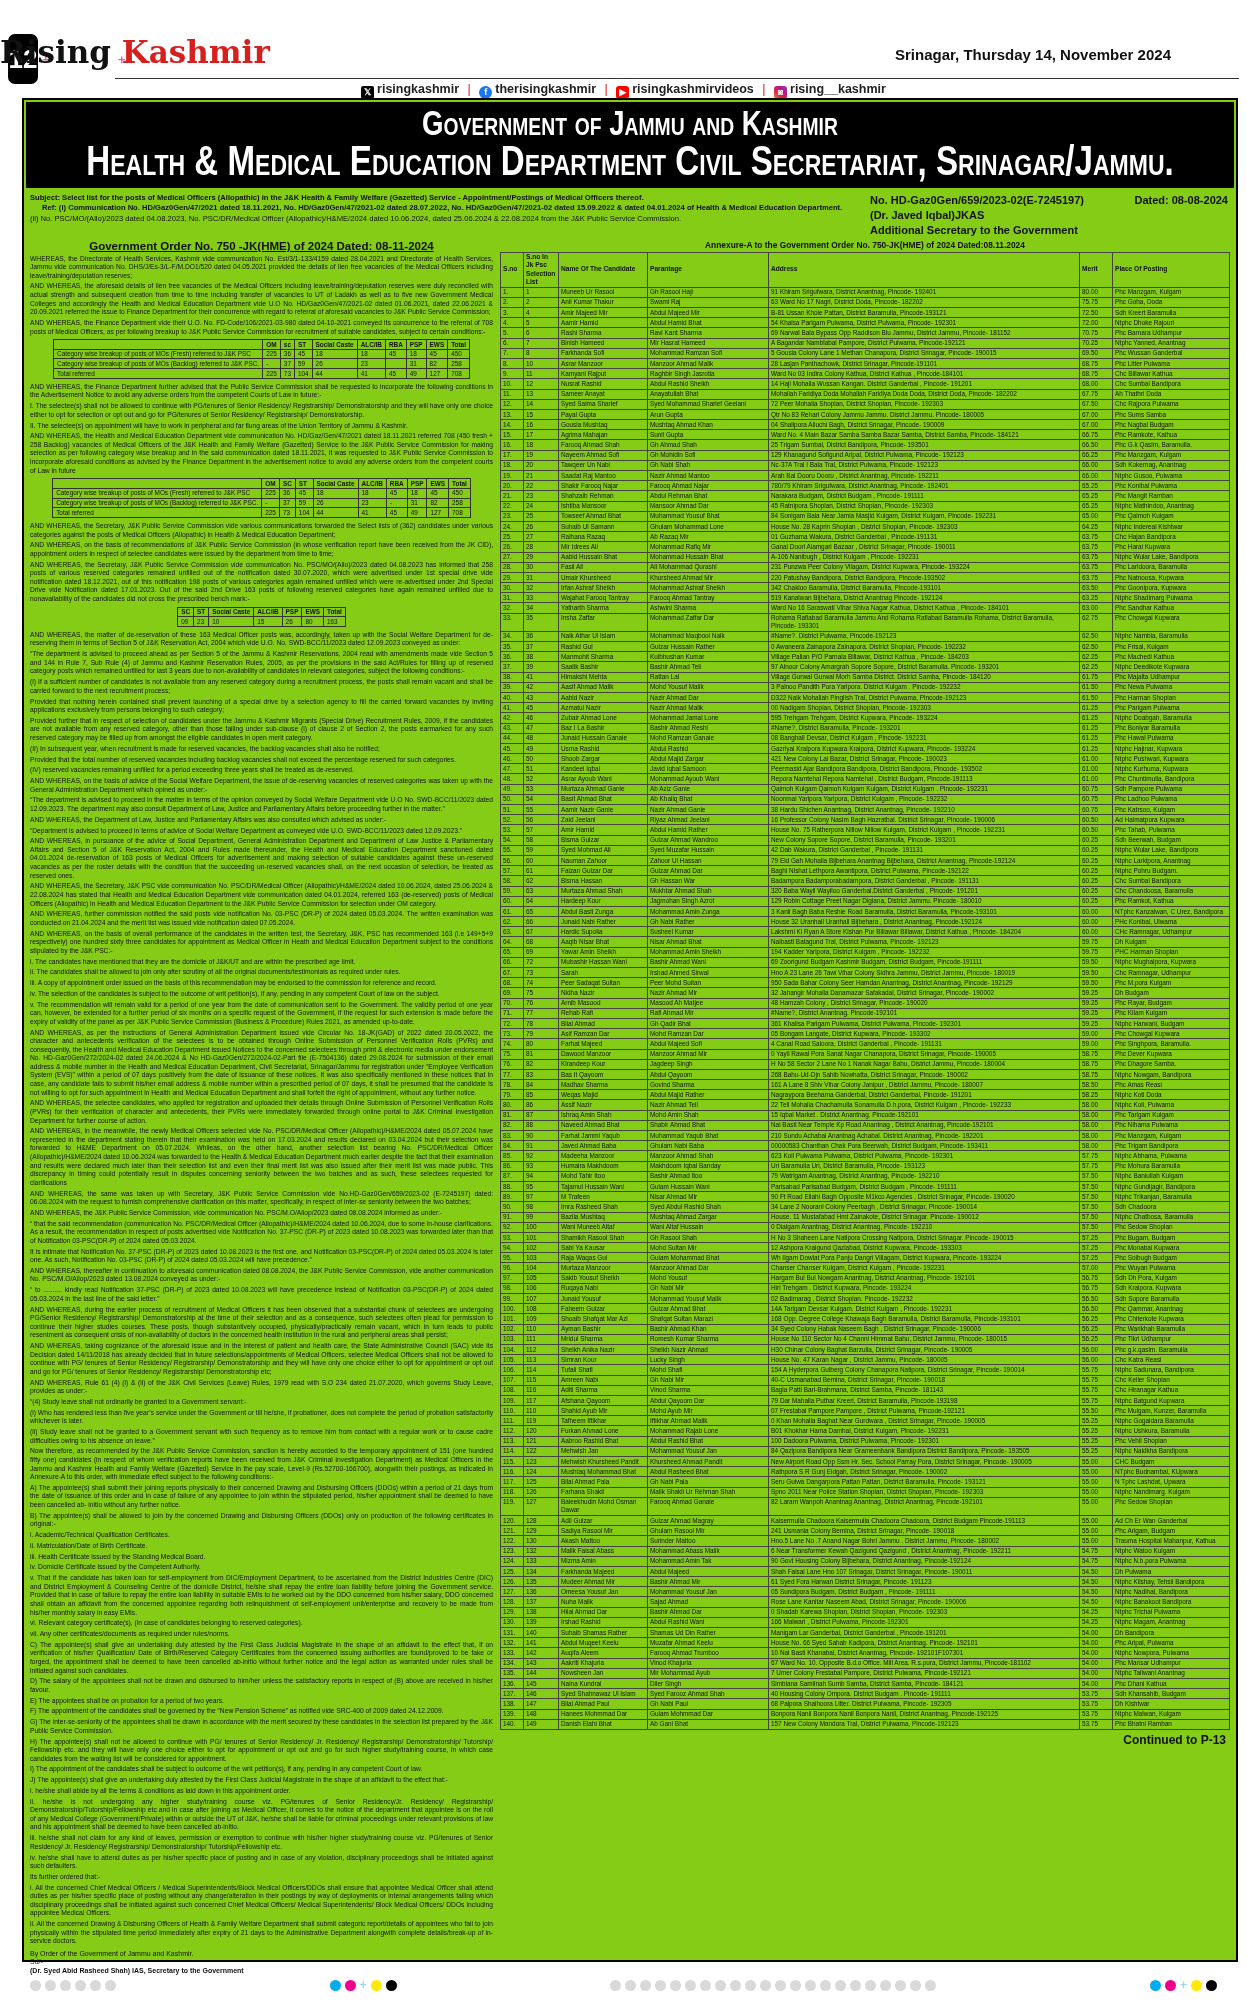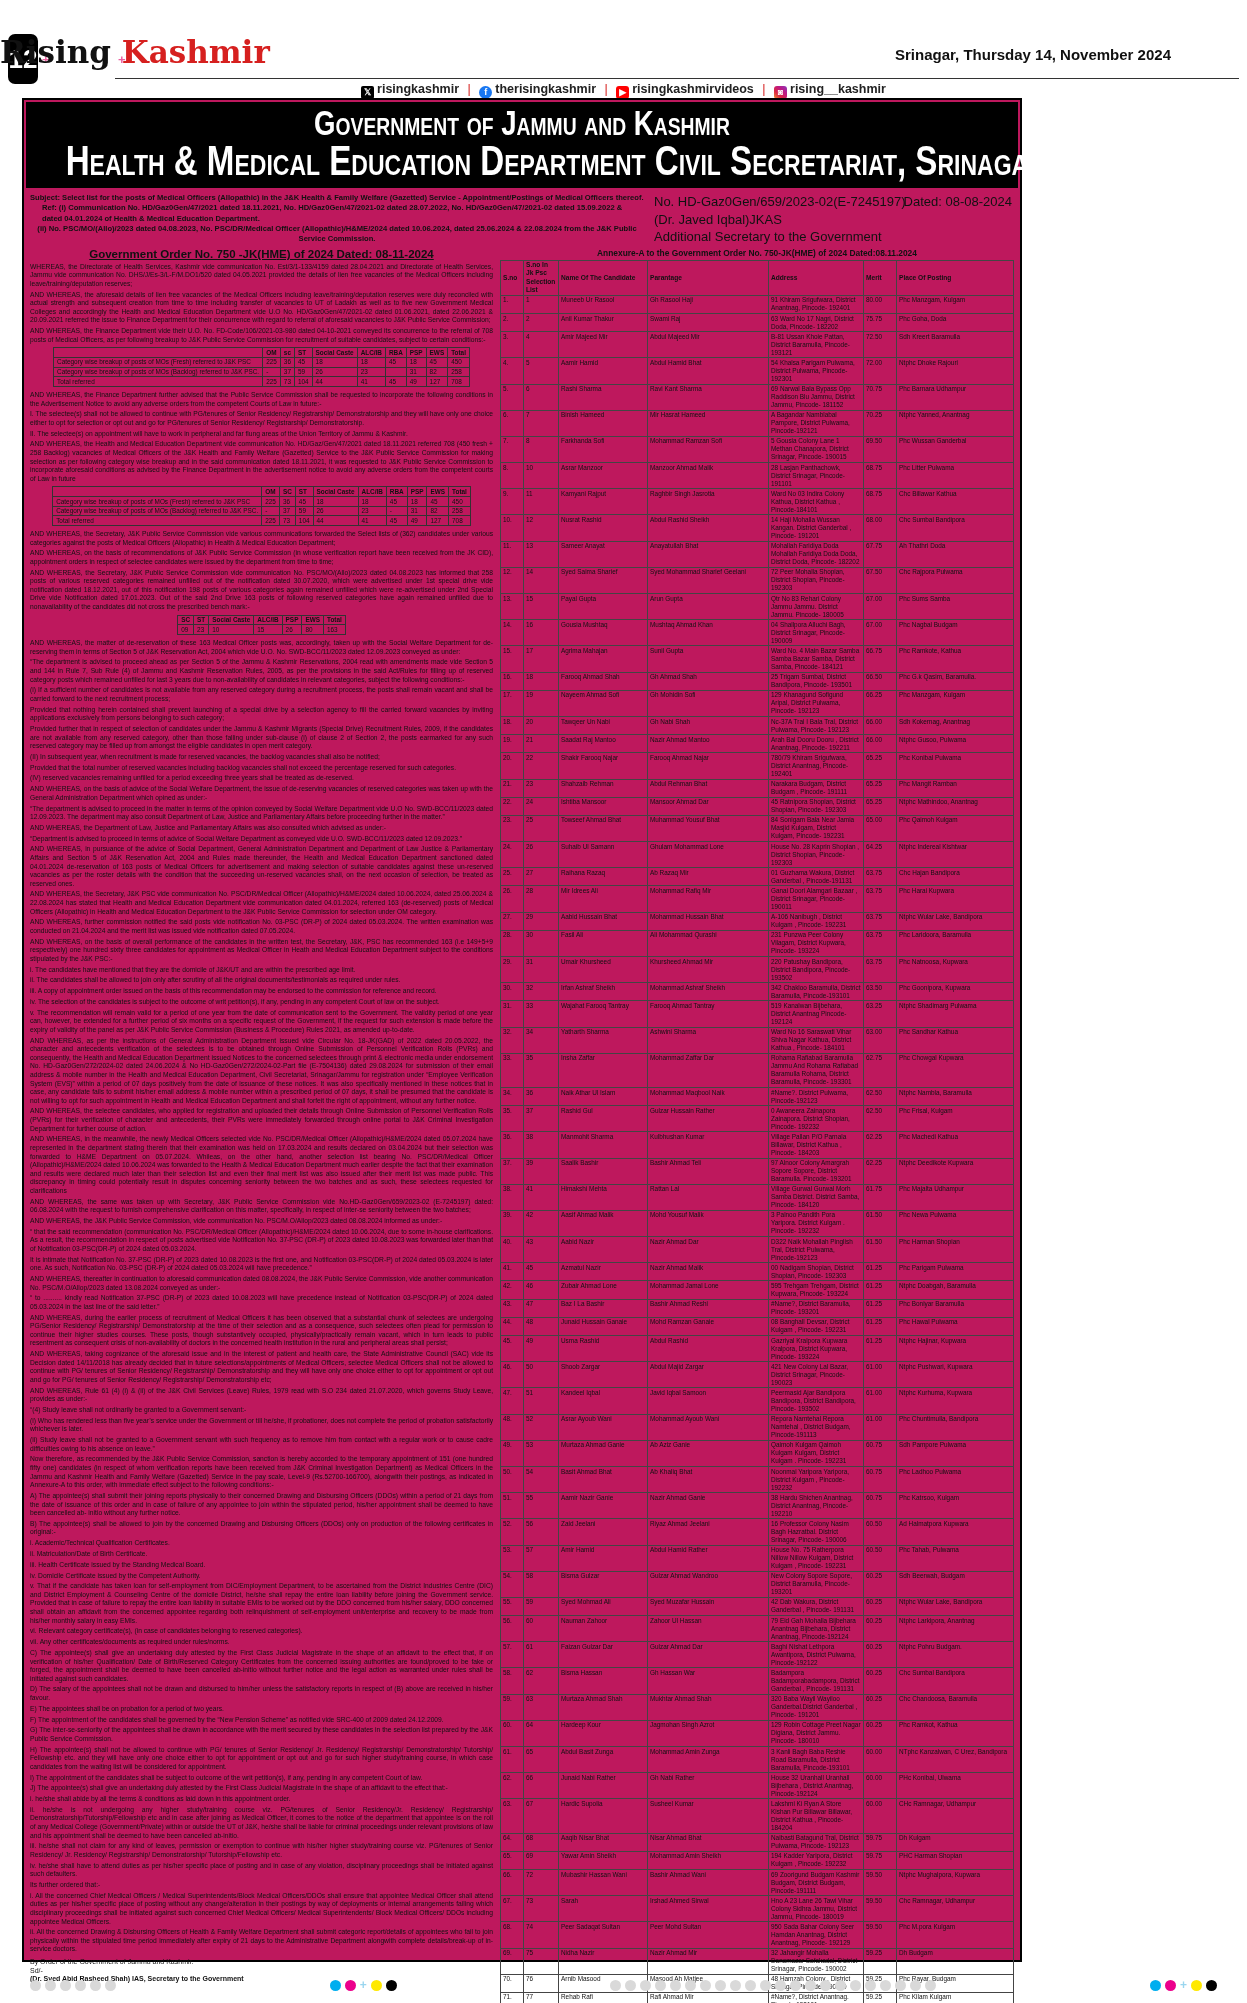--- a/index.html
+++ b/index.html
@@ -13,29 +13,29 @@
   .dateline{position:absolute;right:76px;top:16px;font-size:15px;font-weight:bold;font-family:"Liberation Sans",sans-serif;}
   .head-rule{position:absolute;top:78px;left:115px;right:8px;border-top:1.6px solid #333;}
   .social-row{position:absolute;top:82px;left:0;right:0;text-align:center;font-size:12.5px;font-weight:bold;color:#222;}
   .social-row .sep{color:#d6201f;font-weight:normal;margin:0 5px;}
   .sicon{display:inline-block;width:13px;height:13px;border-radius:3px;color:#fff;font-size:9px;line-height:13px;text-align:center;vertical-align:-2px;margin-right:3px;font-weight:bold;}
   .sicon.x{background:#000;border-radius:2px;}
   .sicon.fb{background:#1877f2;border-radius:50%;}
   .sicon.yt{background:#ff0000;}
   .sicon.ig{background:linear-gradient(45deg,#f09433,#dc2743,#bc1888,#8a3ab9);}
   
-  .frame{position:absolute;top:98px;left:22px;width:1000px;height:1864px;border:2.5px solid #000;background:#be185d;box-sizing:border-box;}
+  .frame{position:absolute;top:98px;left:22px;width:1216px;height:1864px;border:2.5px solid #000;background:#84cc16;box-sizing:border-box;}
   .banner{background:#000;color:#fff;text-align:center;padding:4px 0 6px 0;margin:2px;}
   .banner .l1{font-size:30px;}
   .banner .l2{font-size:36px;}
   .banner .bline{display:block;font-variant:small-caps;font-weight:bold;transform:scale(0.92,1.18);transform-origin:center;white-space:nowrap;letter-spacing:0px;font-family:"Liberation Sans",sans-serif;}
   
   .toprow{display:flex;padding:3px 6px 0 6px;}
   .subjblock{flex:1;font-size:7.6px;line-height:1.35;font-weight:bold;}
-  .metablock{width:360px;font-size:13px;line-height:1.35;position:relative;padding-left:10px;font-weight:normal;}
+  .metablock{width:360px;font-size:11px;line-height:1.35;position:relative;padding-left:10px;font-weight:bold;}
   .metablock .dated{position:absolute;right:2px;top:0;}
   
   .cols{display:flex;padding:0 6px;}
   .leftcol{width:463px;padding-right:7px;}
   .rightcol{flex:1;}
   .ordertitle{text-align:center;font-size:11.5px;font-weight:bold;text-decoration:underline;margin:2px 0 3px 0;}
   .leftcol p{margin:0 0 2.2px 0;font-size:6.7px;line-height:1.28;text-align:justify;}
   table.mini{border-collapse:collapse;margin:3px auto 4px auto;font-size:6.4px;}
   table.mini th,table.mini td{border:0.8px solid #333;padding:0.5px 3px;text-align:left;font-weight:normal;line-height:1.2;}
   table.mini th{font-weight:bold;}
@@ -91,21 +91,21 @@
   <div class="frame">
     <div class="banner">
       <span class="bline l1">Government of Jammu and Kashmir</span>
       <span class="bline l2">Health &amp; Medical Education Department Civil Secretariat, Srinagar/Jammu.</span>
     </div>
 
     <div class="toprow">
       <div class="subjblock">
         <div>Subject: Select list for the posts of Medical Officers (Allopathic) in the J&amp;K Health &amp; Family Welfare (Gazetted) Service - Appointment/Postings of Medical Officers thereof.</div>
         <div style="font-weight:bold;margin-left:12px;">Ref: (i) Communication No. HD/Gaz0Gen/47/2021 dated 18.11.2021, No. HD/Gaz0Gen/47/2021-02 dated 28.07.2022, No. HD/Gaz0Gen/47/2021-02 dated 15.09.2022 &amp; dated 04.01.2024 of Health &amp; Medical Education Department.</div>
-        <div style="font-weight:bold;text-align:center;">(ii) No. PSC/MO/(Allo)/2023 dated 04.08.2023, No. PSC/DR/Medical Officer (Allopathic)/H&amp;ME/2024 dated 10.06.2024, dated 25.06.2024 &amp; 22.08.2024 from the J&amp;K Public Service Commission.</div>
+        <div style="font-weight:normal;">(ii) No. PSC/MO/(Allo)/2023 dated 04.08.2023, No. PSC/DR/Medical Officer (Allopathic)/H&amp;ME/2024 dated 10.06.2024, dated 25.06.2024 &amp; 22.08.2024 from the J&amp;K Public Service Commission.</div>
       </div>
       <div class="metablock">
         <div>No. HD-Gaz0Gen/659/2023-02(E-7245197)</div>
         <div>(Dr. Javed Iqbal)JKAS</div>
         <div>Additional Secretary to the Government</div>
         <div class="dated">Dated: 08-08-2024</div>
       </div>
     </div>
 
     <div class="cols">

